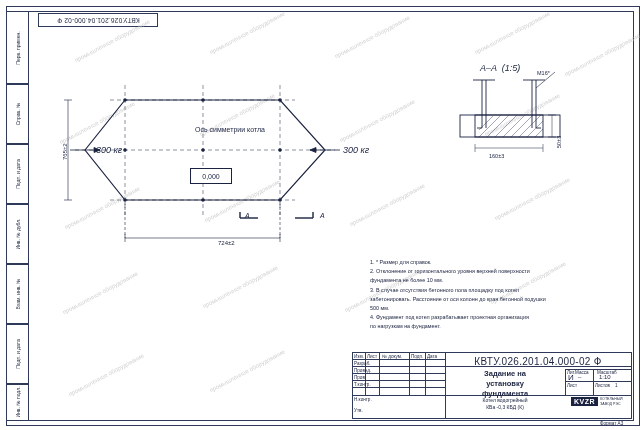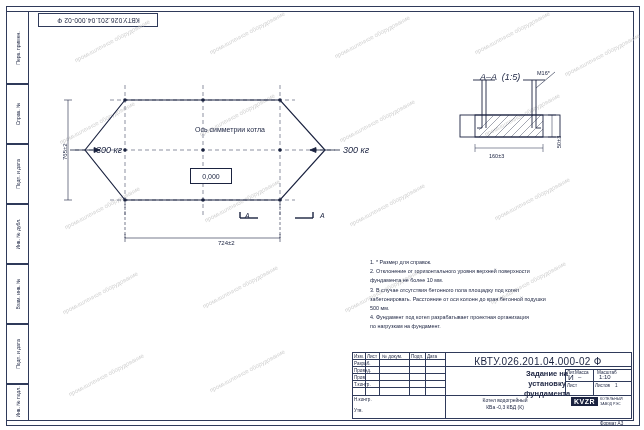--- a/index.html
+++ b/index.html
@@ -151,21 +151,21 @@
 
   <div class="txt" style="left:195px;top:126px;font-size:7px;">Ось симметрии котла</div>
   <div class="txt" style="left:96px;top:145px;font-size:9px;font-style:italic;">300 кг</div>
   <div class="txt" style="left:343px;top:145px;font-size:9px;font-style:italic;">300 кг</div>
   <div class="zerobox">0,000</div>
   <div class="txt" style="left:62px;top:160px;font-size:6px;transform:rotate(-90deg);transform-origin:0 0;">765±2</div>
   <div class="txt" style="left:218px;top:240px;font-size:6px;">724±2</div>
   <div class="txt" style="left:245px;top:212px;font-size:7px;font-style:italic;">A</div>
   <div class="txt" style="left:320px;top:212px;font-size:7px;font-style:italic;">A</div>
 
-  <div class="txt" style="left:480px;top:72px;font-size:9px;font-style:italic;">A–A  (1:5)</div>
+  <div class="txt" style="left:480px;top:63px;font-size:9px;font-style:italic;">A–A  (1:5)</div>
 
   <svg class="secA">
 
     <g>
       <rect x="5" y="55" width="100" height="22" fill="none" stroke="#1b2340" stroke-width="0.9"></rect>
       <rect x="20" y="55" width="68" height="22" fill="none" stroke="#1b2340" stroke-width="0.9"></rect>
     </g>
     <g stroke="#1b2340" stroke-width="0.4">
       <line x1="24" y1="77" x2="46" y2="55"></line>
         <line x1="32" y1="77" x2="54" y2="55"></line>
@@ -244,21 +244,21 @@
     <div class="tbtxt" style="left:74px;top:1px;">Дата</div>
 
     <div class="tbtxt" style="left:1px;top:8px;">Разраб.</div>
     <div class="tbtxt" style="left:1px;top:15px;">Провед.</div>
     <div class="tbtxt" style="left:1px;top:22px;">Пров.</div>
     <div class="tbtxt" style="left:1px;top:29px;">Т.контр.</div>
     <div class="tbtxt" style="left:1px;top:44px;">Н.контр.</div>
     <div class="tbtxt" style="left:1px;top:55px;">Утв.</div>
 
     <div class="desig">КВТУ.026.201.04.000-02  Ф</div>
-    <div class="tname" style="white-space:pre-line;padding-left:42px;">Задание на
+    <div class="tname" style="white-space:pre-line;">Задание на
 установку
 фундамента</div>
     <div class="boiler" style="white-space:pre-line;">Котел водогрейный
 КВа -0,3 КБД (К)</div>
 
     <div class="tbtxt" style="left:214px;top:17px;">Лит.</div>
 
     <div class="tbtxt" style="left:222px;top:17px;">Масса</div>
     <div class="tbtxt" style="left:244px;top:17px;">Масштаб</div>
     <div class="tbtxt" style="left:215px;top:20px;font-size:8px;">И</div>

